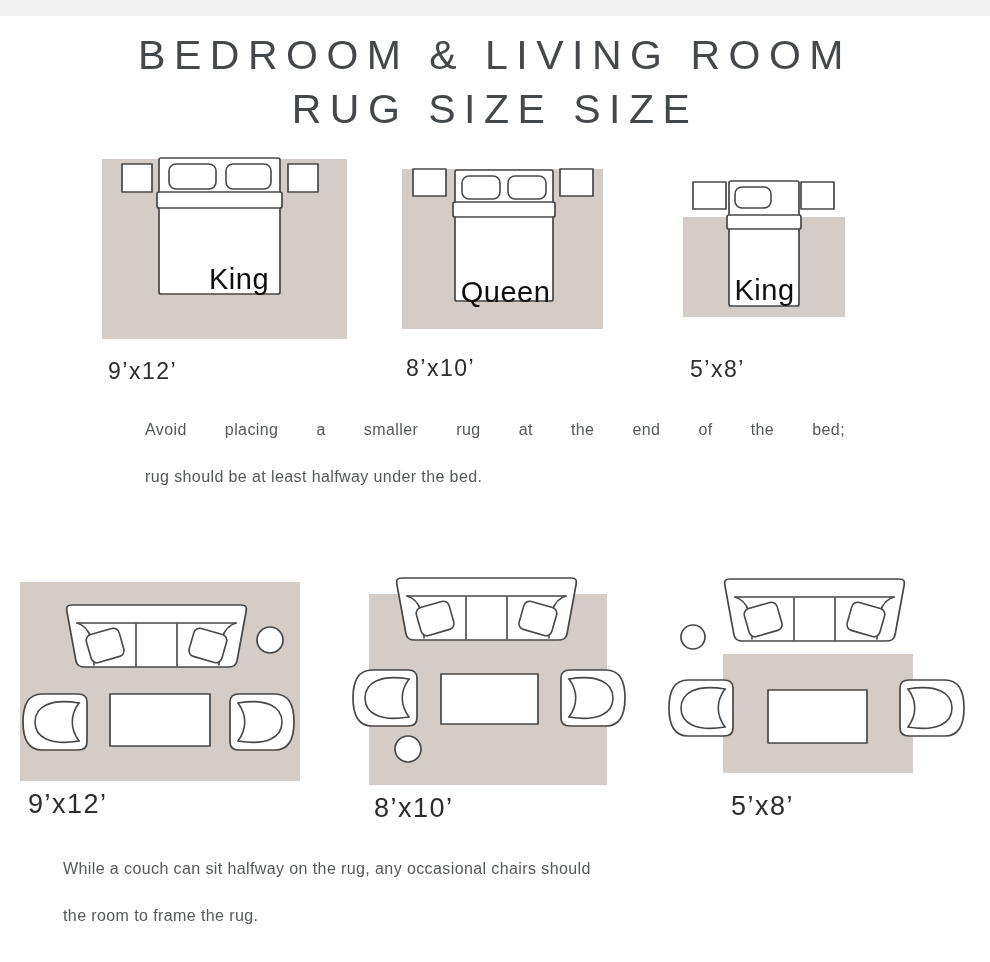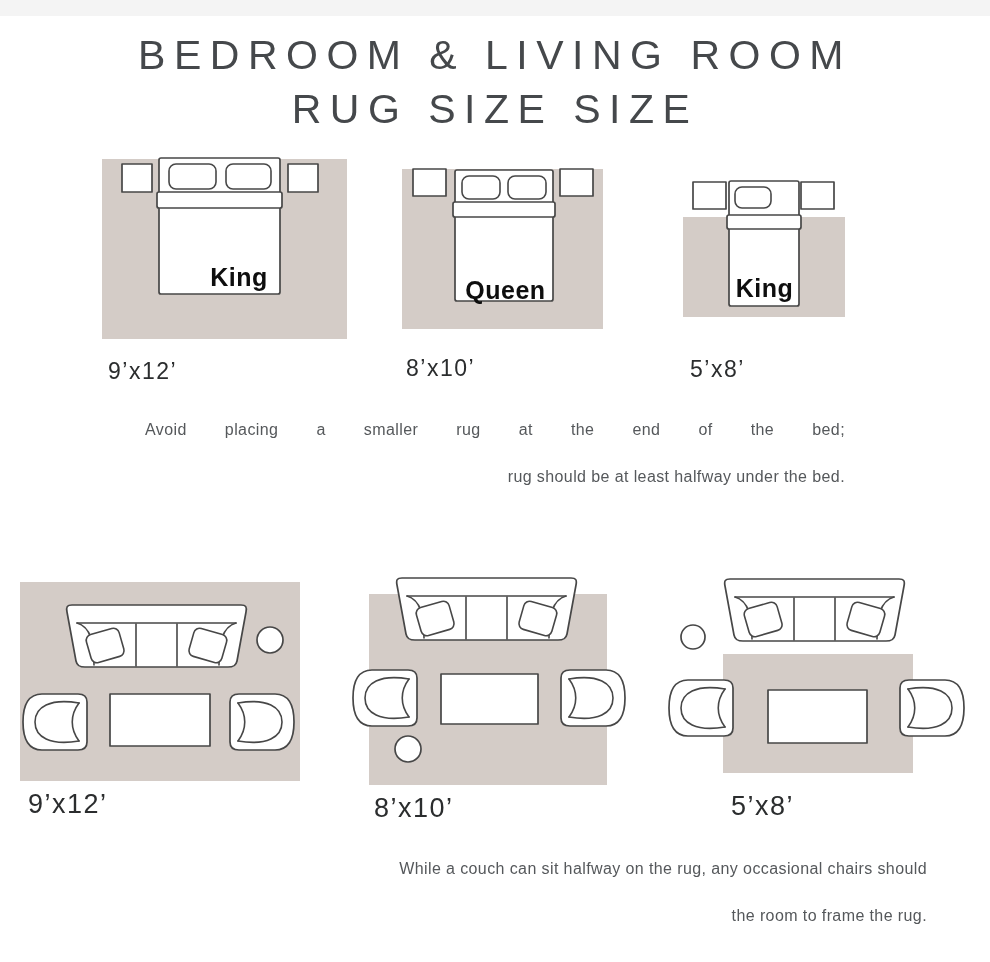--- a/index.html
+++ b/index.html
@@ -15,33 +15,33 @@
     position:absolute;top:12px;left:0;width:990px;text-align:center;
     color:var(--title);font-size:41px;font-weight:300;line-height:54px;
     letter-spacing:8.5px;
   }
   .diagram-svg{position:absolute;}
   .rug{fill:var(--rug);}
   .furn{fill:#ffffff;stroke:var(--outline);stroke-width:1.7;stroke-linejoin:round;}
   .pl{fill:#ffffff;stroke:var(--outline);stroke-width:1.6;stroke-linejoin:round;}
   .ln{fill:none;stroke:var(--outline);stroke-width:1.6;stroke-linecap:round;}
   .bed-label{
-    position:absolute;color:var(--bed_label);font-weight:700;font-size:25px;
+    position:absolute;color:var(--bed_label);font-weight:400;font-size:29px;
     text-align:center;letter-spacing:0.5px;
   }
   .size-label{
     position:absolute;color:var(--label);font-size:23px;letter-spacing:1.5px;
   }
   .size-label.lg{font-size:27px;}
   .note{
     position:absolute;color:var(--body);font-size:16px;line-height:47px;
     letter-spacing:0.4px;
   }
   .note .stretch{text-align:justify;text-align-last:justify;}
-  .note .centered{text-align:right;}
+  .note .centered{text-align:left;}
 </style>
 </head>
 <body>
 
 <div class="page">
 
   <svg width="0" height="0" style="position:absolute" aria-hidden="true">
     <defs>
       <g id="sofa">
         <path class="furn" d="M7,2 L176,2 C181,2 182,4 181,9 L172,58 C171,63 168,64 163,64 L20,64 C15,64 12,63 11,58 L2,9 C1,4 2,2 7,2 Z"></path>

